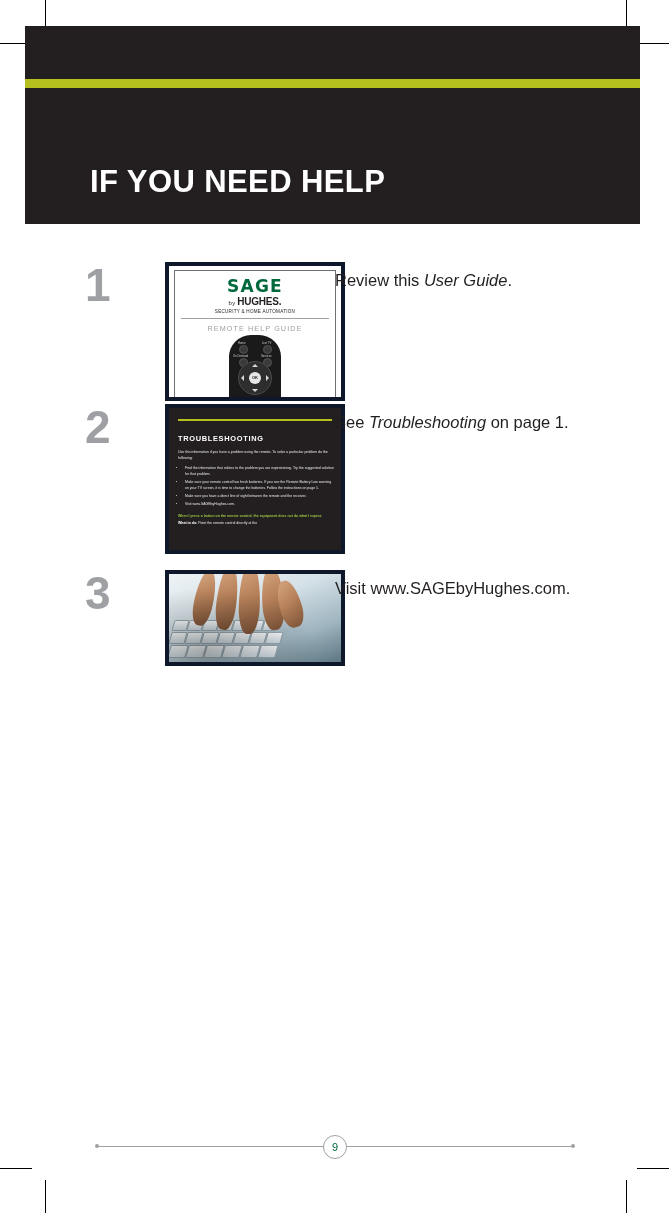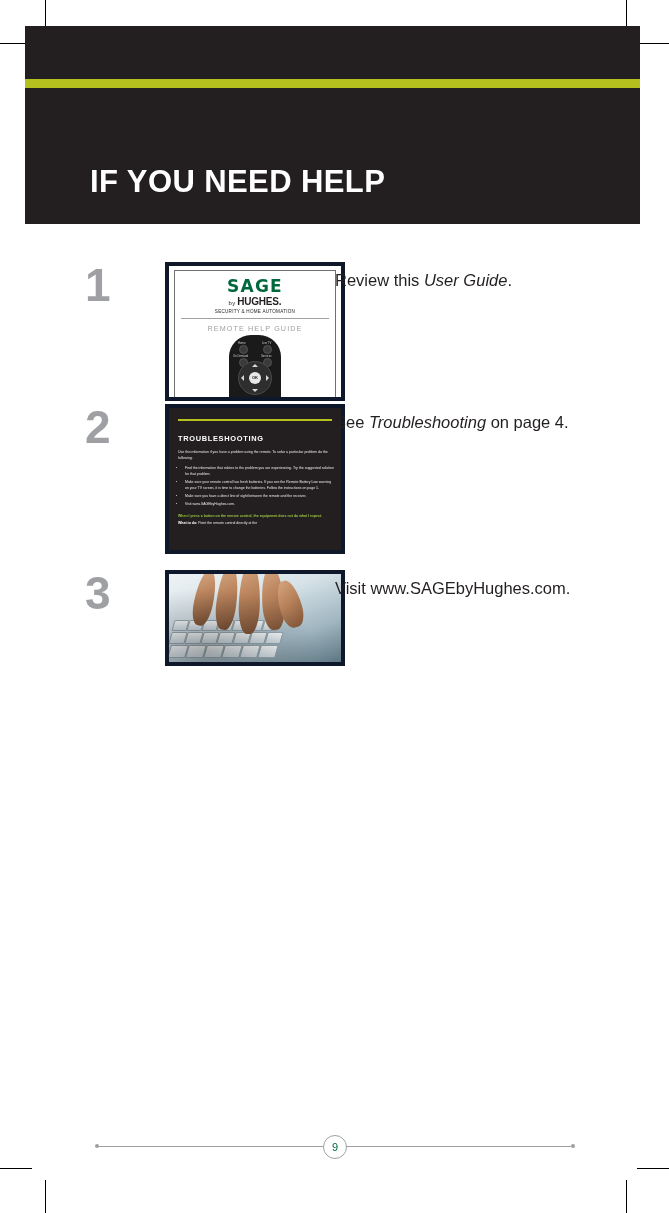--- a/index.html
+++ b/index.html
@@ -357,21 +357,21 @@
         <li>Make sure your remote control has fresh batteries. If you see the Remote Battery Low warning on your TV screen, it is time to change the batteries. Follow the instructions on page 1.</li>
         <li>Make sure you have a direct line of sight between the remote and the receiver.</li>
         <li>Visit www.SAGEbyHughes.com.</li>
       </ul>
       <div class="ts-q">When I press a button on the remote control, the equipment does not do what I expect.</div>
       <div class="ts-a"><b>What to do:</b><span> Point the remote control directly at the</span></div>
     </div>
   </div>
 
   <div class="step-text">
-    <span>See </span><em>Troubleshooting</em><span> on page 4.</span>
+    <span>See </span><em>Troubleshooting</em><span> on page 1.</span>
   </div>
 </div>
 
 <div class="step-row" style="top:570px;">
   <div class="step-num">3</div>
 
   <div class="step-thumb" id="thumb-keyboard">
     <div class="kb-scene">
       <div class="kb-key" style="left:4px;  top:46px; width:13px; height:9px; transform:skewX(-16deg);"></div>
       <div class="kb-key" style="left:19px; top:46px; width:13px; height:9px; transform:skewX(-16deg);"></div>

